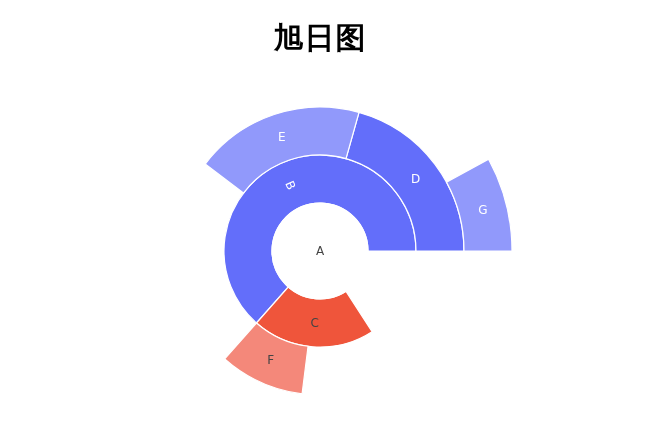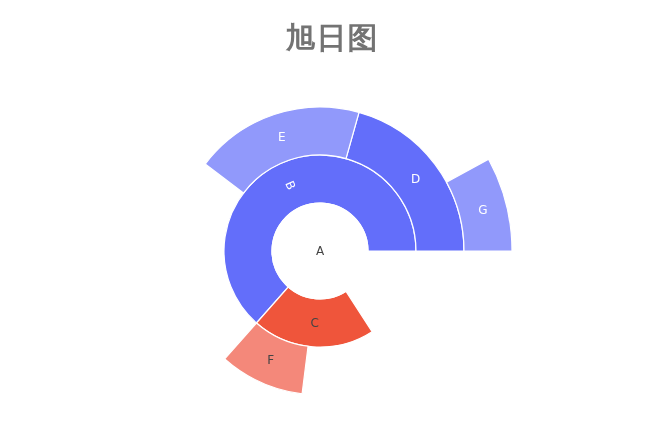--- a/index.html
+++ b/index.html
@@ -1,19 +1,19 @@
 <!DOCTYPE html>
 <html><head>
 <meta charset="utf-8">
 <style>
   html, body { margin: 0; padding: 0; background: #ffffff; }
   body { width: 662px; height: 448px; position: relative; overflow: hidden;
          font-family: "DejaVu Sans", sans-serif; }
-  .title { position: absolute; left: 12px; top: 18px; width: 640px; text-align: center;
-           font-size: 30px; font-weight: bold; color: #737373; letter-spacing: 1px; }
+  .title { position: absolute; left: 0; top: 18px; width: 640px; text-align: center;
+           font-size: 30px; font-weight: bold; color: #000000; letter-spacing: 1px; }
   svg.chart { position: absolute; left: 0; top: 0; }
   .seg { stroke: #ffffff; stroke-width: 1.2; cursor: pointer; }
   .lbl { font-size: 12px; text-anchor: middle; dominant-baseline: central; pointer-events: none; }
 </style>
 </head>
 <body>
 
 <div class="title">旭日图</div>
 
 <svg class="chart" width="662" height="448">

